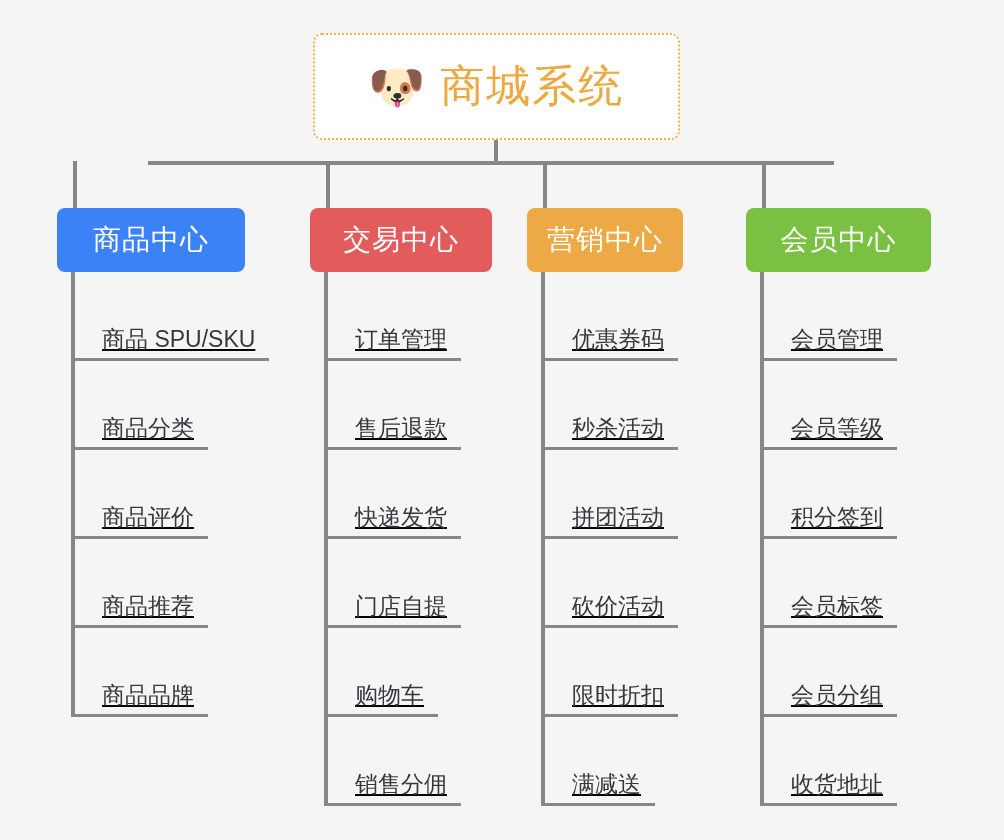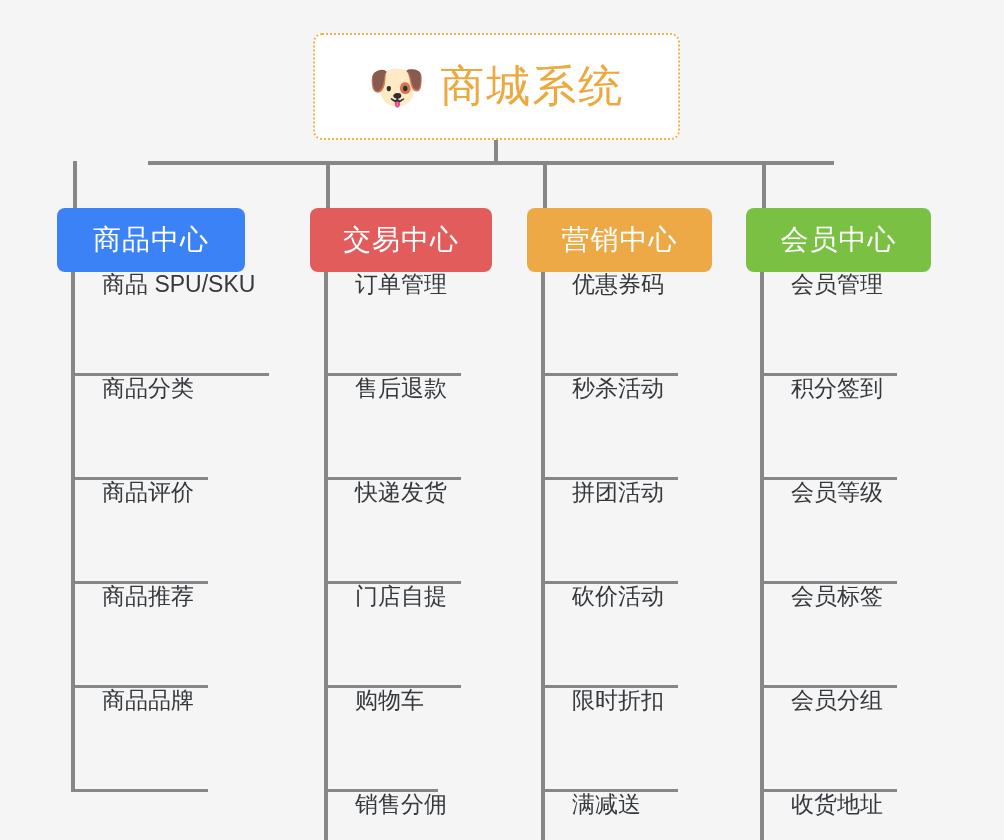--- a/index.html
+++ b/index.html
@@ -92,23 +92,25 @@
 
   
   .leaf-wrap {
     position: absolute;
     top: 272px;
     border-left: 4px solid #878787;
     box-sizing: border-box;
   }
   .leaf-item {
     position: relative;
-    height: 104px;
+    height: 89px;
     display: flex;
-    box-sizing: border-box;
+    align-items: flex-end;
+    box-sizing: border-box;
+    text-decoration: underline;
   }
   .leaf-label {
     font-size: 23px;
     color: #35393d;
     white-space: nowrap;
     padding: 0 14px 6px 27px;
     border-bottom: 3px solid #878787;
     line-height: 1.1;
   }
 </style>
@@ -136,21 +138,21 @@
       <div class="cat-col" style="left: 57px; width: 188px;">
         <div class="cat-header" style="background: #3b82f6;">
           <span>商品中心</span>
         </div>
       </div>
       <div class="cat-col" style="left: 310px; width: 182px;">
         <div class="cat-header" style="background: rgb(226, 92, 92);">
           <span>交易中心</span>
         </div>
       </div>
-      <div class="cat-col" style="left: 527px; width: 185px;">
+      <div class="cat-col" style="left: 527px; width: 156px;">
         <div class="cat-header" style="background: rgb(236, 169, 69);">
           <span>营销中心</span>
         </div>
       </div>
       <div class="cat-col" style="left: 746px; width: 185px;">
         <div class="cat-header" style="background: rgb(122, 193, 67);">
           <span>会员中心</span>
         </div>
       </div>
     </div>
@@ -210,26 +212,26 @@
       </div>
       <div class="leaf-item">
         <span class="leaf-label">满减送</span>
       </div>
     </div>
     <div class="leaf-wrap" style="left: 760px;">
       <div class="leaf-item">
         <span class="leaf-label">会员管理</span>
       </div>
       <div class="leaf-item">
+        <span class="leaf-label">会员等级</span>
+      </div>
+      <div class="leaf-item">
         <span class="leaf-label">积分签到</span>
       </div>
       <div class="leaf-item">
-        <span class="leaf-label">会员等级</span>
-      </div>
-      <div class="leaf-item">
         <span class="leaf-label">会员标签</span>
       </div>
       <div class="leaf-item">
         <span class="leaf-label">会员分组</span>
       </div>
       <div class="leaf-item">
         <span class="leaf-label">收货地址</span>
       </div>
     </div>
   </div>

